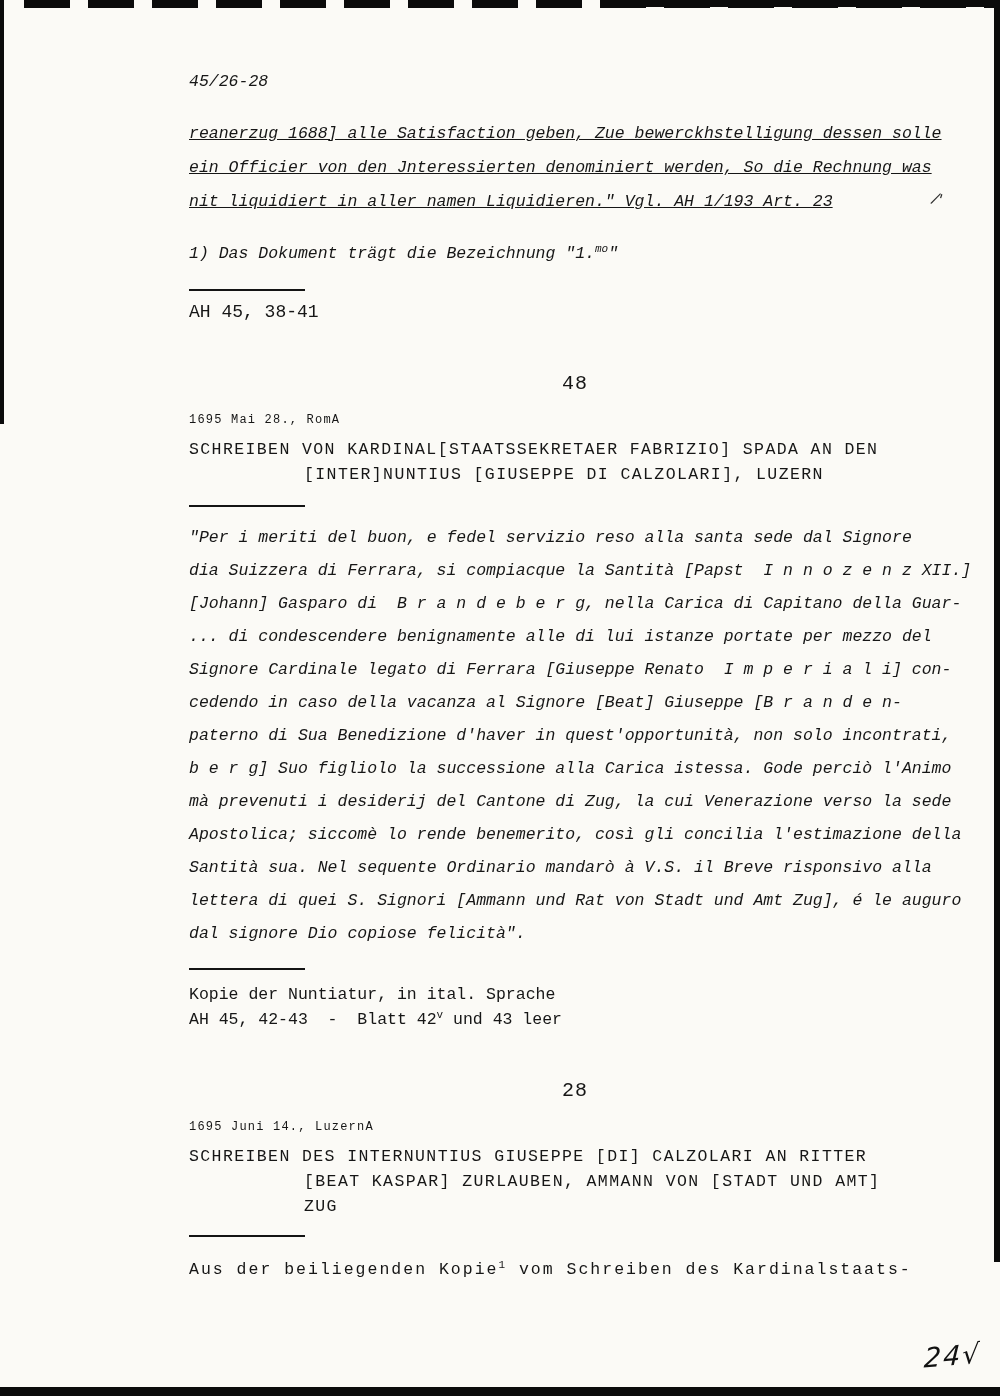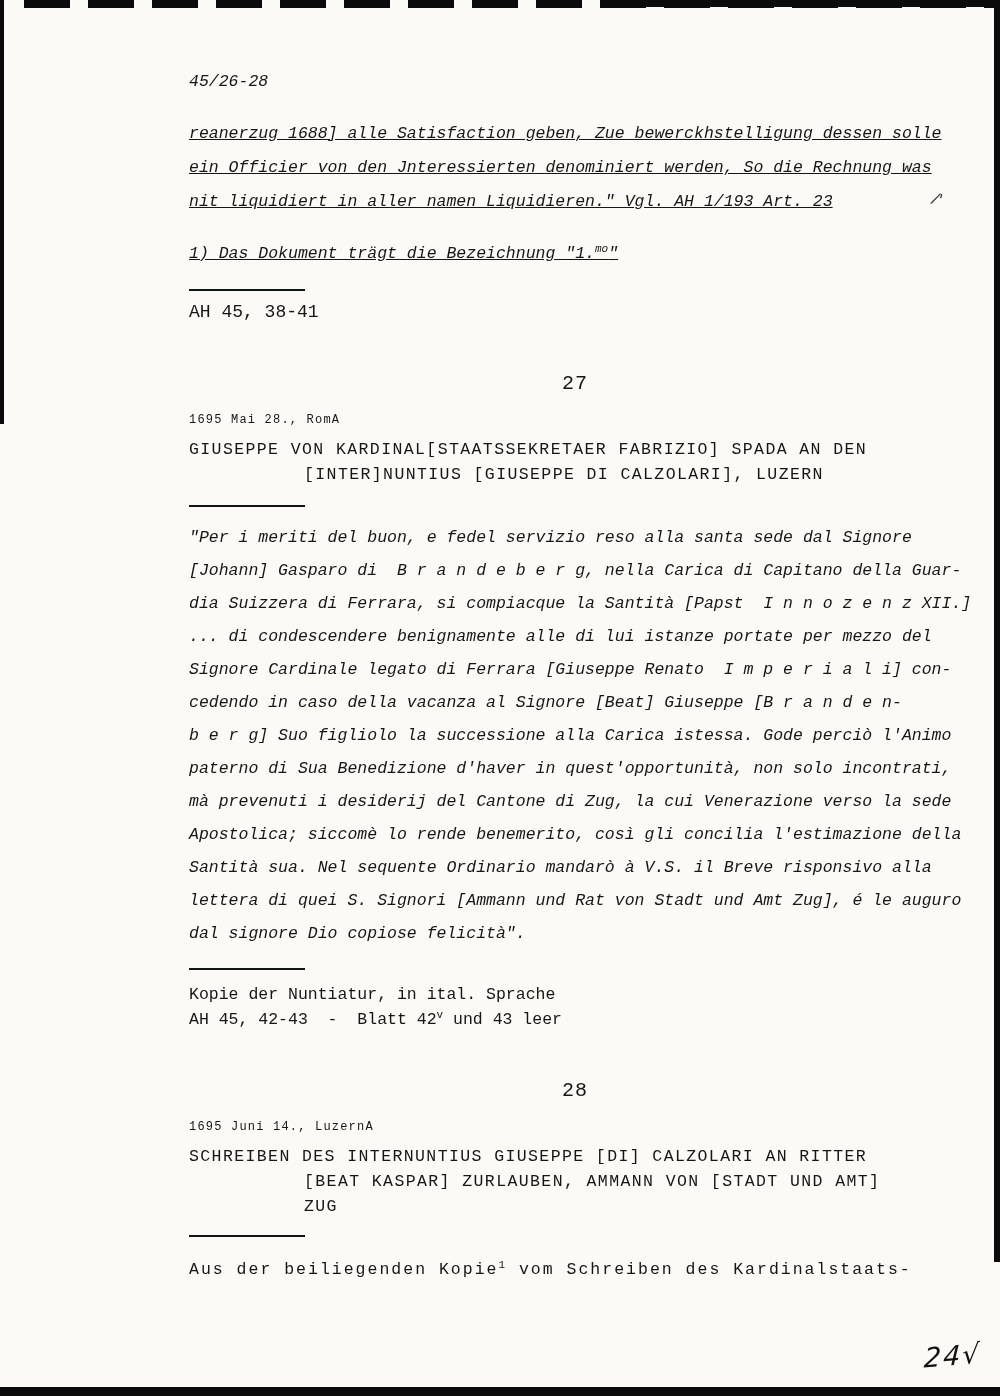--- a/index.html
+++ b/index.html
@@ -25,21 +25,21 @@
 
   .content { position:absolute; left:143px; top:72px; width:772px;margin-left:46px; }
 
   .line { white-space:pre; }
   .ital { font-style:italic;text-decoration:underline; }
 
   .page-header { font-style:italic; font-size:16.5px; }
 
   .intro { margin-top:26px; }
   .intro .line { font-size:16.5px; line-height:34px; }
-  .footnote { margin-top:18px; font-size:16.5px; line-height:34px; font-style:italic; white-space:pre;text-decoration:underline; }
+  .footnote { margin-top:18px; font-size:16.5px; line-height:34px; font-style:italic; white-space:pre; }
 
   sup { font-size:11px; vertical-align:super; line-height:0; }
 
   .rule { width:116px; border-top:2px solid #141414; }
   .rule-1 { margin-top:18px; }
   .archive-ref { margin-top:10px; font-size:18px; line-height:22px; white-space:pre; }
 
   .entry-number { margin-top:46px; text-align:center; font-size:20px; letter-spacing:1px; line-height:30px; }
   .entry-number-28 { margin-top:44px; }
 
@@ -95,43 +95,43 @@
       <div class="line">ein Officier von den Jnteressierten denominiert werden, So die Rechnung was</div>
       <div class="line">nit liquidiert in aller namen Liquidieren." Vgl. AH 1/193 Art. 23</div>
     </div>
 
     <div class="footnote"><span>1) Das Dokument trägt die Bezeichnung "1.</span><sup>mo</sup><span>"</span></div>
 
     <div class="rule rule-1"></div>
 
     <div class="archive-ref">AH 45, 38-41</div>
 
-    <div class="entry-number">27</div>
+    <div class="entry-number">48</div>
 
     <div class="date-row">
       <span>1695 Mai 28., Rom</span>
       <span class="letter-a">A</span>
     </div>
 
     <div class="title-block">
-      <div class="line">GIUSEPPE VON KARDINAL[STAATSSEKRETAER FABRIZIO] SPADA AN DEN</div>
+      <div class="line">SCHREIBEN VON KARDINAL[STAATSSEKRETAER FABRIZIO] SPADA AN DEN</div>
       <div class="line indent">[INTER]NUNTIUS [GIUSEPPE DI CALZOLARI], LUZERN</div>
     </div>
 
     <div class="rule rule-2"></div>
 
     <div class="quote">
       <div class="line">"Per i meriti del buon, e fedel servizio reso alla santa sede dal Signore</div>
+      <div class="line">dia Suizzera di Ferrara, si compiacque la Santità [Papst  I n n o z e n z XII.]</div>
       <div class="line">[Johann] Gasparo di  B r a n d e b e r g, nella Carica di Capitano della Guar-</div>
-      <div class="line">dia Suizzera di Ferrara, si compiacque la Santità [Papst  I n n o z e n z XII.]</div>
       <div class="line">... di condescendere benignamente alle di lui istanze portate per mezzo del</div>
       <div class="line">Signore Cardinale legato di Ferrara [Giuseppe Renato  I m p e r i a l i] con-</div>
       <div class="line">cedendo in caso della vacanza al Signore [Beat] Giuseppe [B r a n d e n-</div>
+      <div class="line">paterno di Sua Benedizione d'haver in quest'opportunità, non solo incontrati,</div>
       <div class="line">b e r g] Suo figliolo la successione alla Carica istessa. Gode perciò l'Animo</div>
-      <div class="line">paterno di Sua Benedizione d'haver in quest'opportunità, non solo incontrati,</div>
       <div class="line">mà prevenuti i desiderij del Cantone di Zug, la cui Venerazione verso la sede</div>
       <div class="line">Apostolica; siccomè lo rende benemerito, così gli concilia l'estimazione della</div>
       <div class="line">Santità sua. Nel sequente Ordinario mandarò à V.S. il Breve risponsivo alla</div>
       <div class="line">lettera di quei S. Signori [Ammann und Rat von Stadt und Amt Zug], é le auguro</div>
       <div class="line">dal signore Dio copiose felicità".</div>
     </div>
 
     <div class="rule rule-3"></div>
 
     <div class="source-block">

